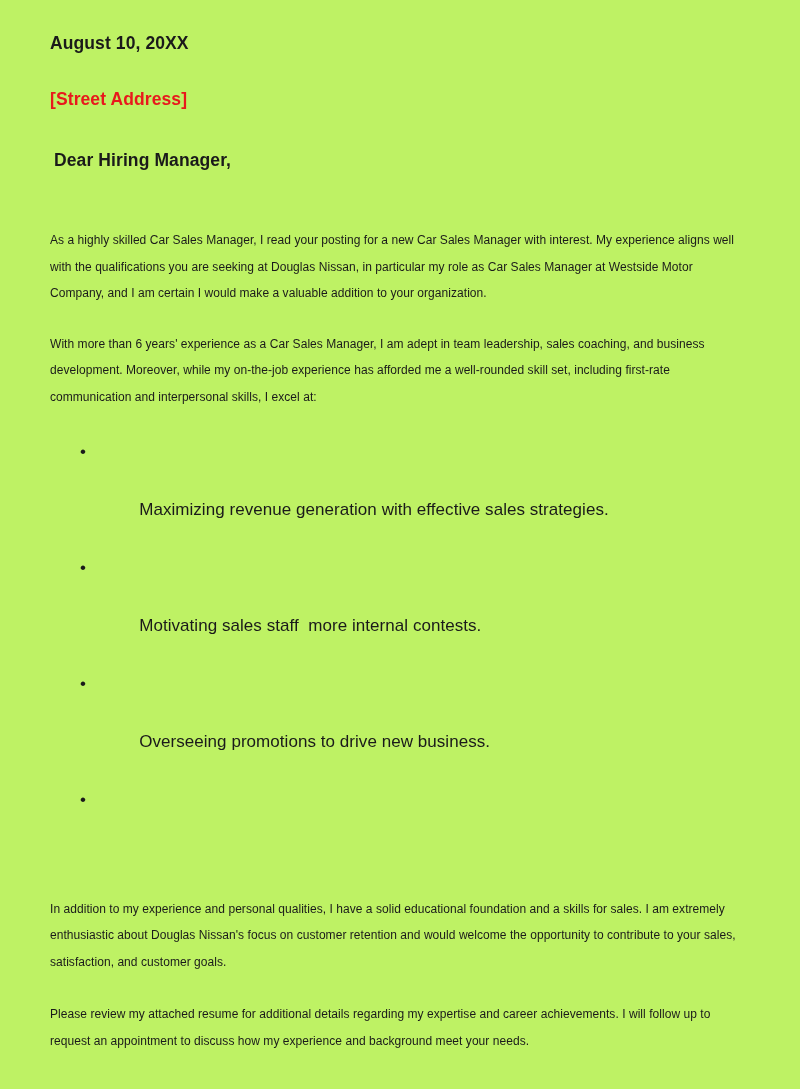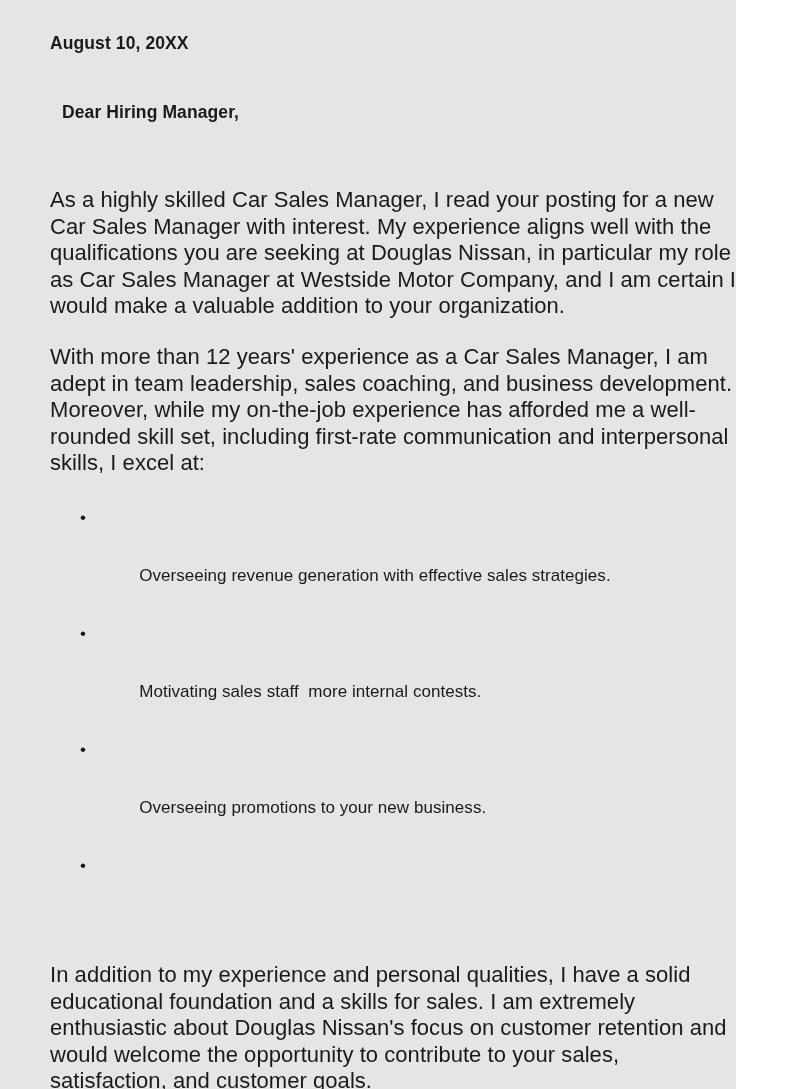--- a/index.html
+++ b/index.html
@@ -12,23 +12,23 @@
     width: 800px;
     height: 1089px;
     overflow: hidden;
     font-family: "Liberation Sans", sans-serif;
     color: #1a1a1a;
     -webkit-font-smoothing: antialiased;
   }
 
   .page {
     position: relative;
-    width: 736px;
+    width: 800px;
     height: 1089px;
-    background: #e5e5e5;
+    background: #bef264;
     box-sizing: border-box;
     padding: 0;
     overflow: hidden;
   }
 
   .doc-body {
     position: absolute;
     left: 50px;
     top: 0;
     width: 692px;
@@ -52,27 +52,27 @@
     margin: 0;
     padding-top: 35px;
     color: #e8191c;
   }
 
   .salutation {
     font-size: 17.5px;
     font-weight: bold;
     letter-spacing: 0.1px;
     line-height: 1.2;
-    margin: 12px;
+    margin: 4px;
     padding-top: 36px;
   }
 
   
   .para {
-    font-size: 22px;
+    font-size: 12px;
     font-weight: normal;
     line-height: 26.6px;
     margin: 0;
     letter-spacing: 0.05px;
     text-align: left;
     white-space: pre-wrap;
   }
 
   .para-1 { padding-top: 52px; }
   .para-2 { padding-top: 24px; }
@@ -104,39 +104,40 @@
   }
 </style>
 </head>
 <body>
 
 <div class="page">
   <div class="doc-body">
 
     <p class="letter-date">August 10, 20XX</p>
 
+    <p class="street-address">[Street Address]</p>
 
     <p class="salutation">Dear Hiring Manager,</p>
 
     <p class="para para-1">As a highly skilled Car Sales Manager, I read your posting for a new Car Sales Manager with interest. My experience aligns well with the qualifications you are seeking at Douglas Nissan, in particular my role as Car Sales Manager at Westside Motor Company, and I am certain I would make a valuable addition to your organization.</p>
 
-    <p class="para para-2">With more than 12 years' experience as a Car Sales Manager, I am adept in team leadership, sales coaching, and business development. Moreover, while my on-the-job experience has afforded me a well-rounded skill set, including first-rate communication and interpersonal skills, I excel at:</p>
+    <p class="para para-2">With more than 6 years' experience as a Car Sales Manager, I am adept in team leadership, sales coaching, and business development. Moreover, while my on-the-job experience has afforded me a well-rounded skill set, including first-rate communication and interpersonal skills, I excel at:</p>
 
     <ul class="bullet-list">
       <li class="bullet-item">
         <span class="dot">•</span>
-        <span>Overseeing revenue generation with effective sales strategies.</span>
+        <span>Maximizing revenue generation with effective sales strategies.</span>
       </li>
       <li class="bullet-item">
         <span class="dot">•</span>
         <span>Motivating sales staff  more internal contests.</span>
       </li>
       <li class="bullet-item">
         <span class="dot">•</span>
-        <span>Overseeing promotions to your new business.</span>
+        <span>Overseeing promotions to drive new business.</span>
       </li>
       <li class="bullet-item">
         <span class="dot">•</span>
       </li>
     </ul>
 
     <p class="para para-3">In addition to my experience and personal qualities, I have a solid educational foundation and a skills for sales. I am extremely enthusiastic about Douglas Nissan's focus on customer retention and would welcome the opportunity to contribute to your sales, satisfaction, and customer goals.</p>
 
     <p class="para para-4">Please review my attached resume for additional details regarding my expertise and career achievements. I will follow up to request an appointment to discuss how my experience and background meet your needs.</p>
 

